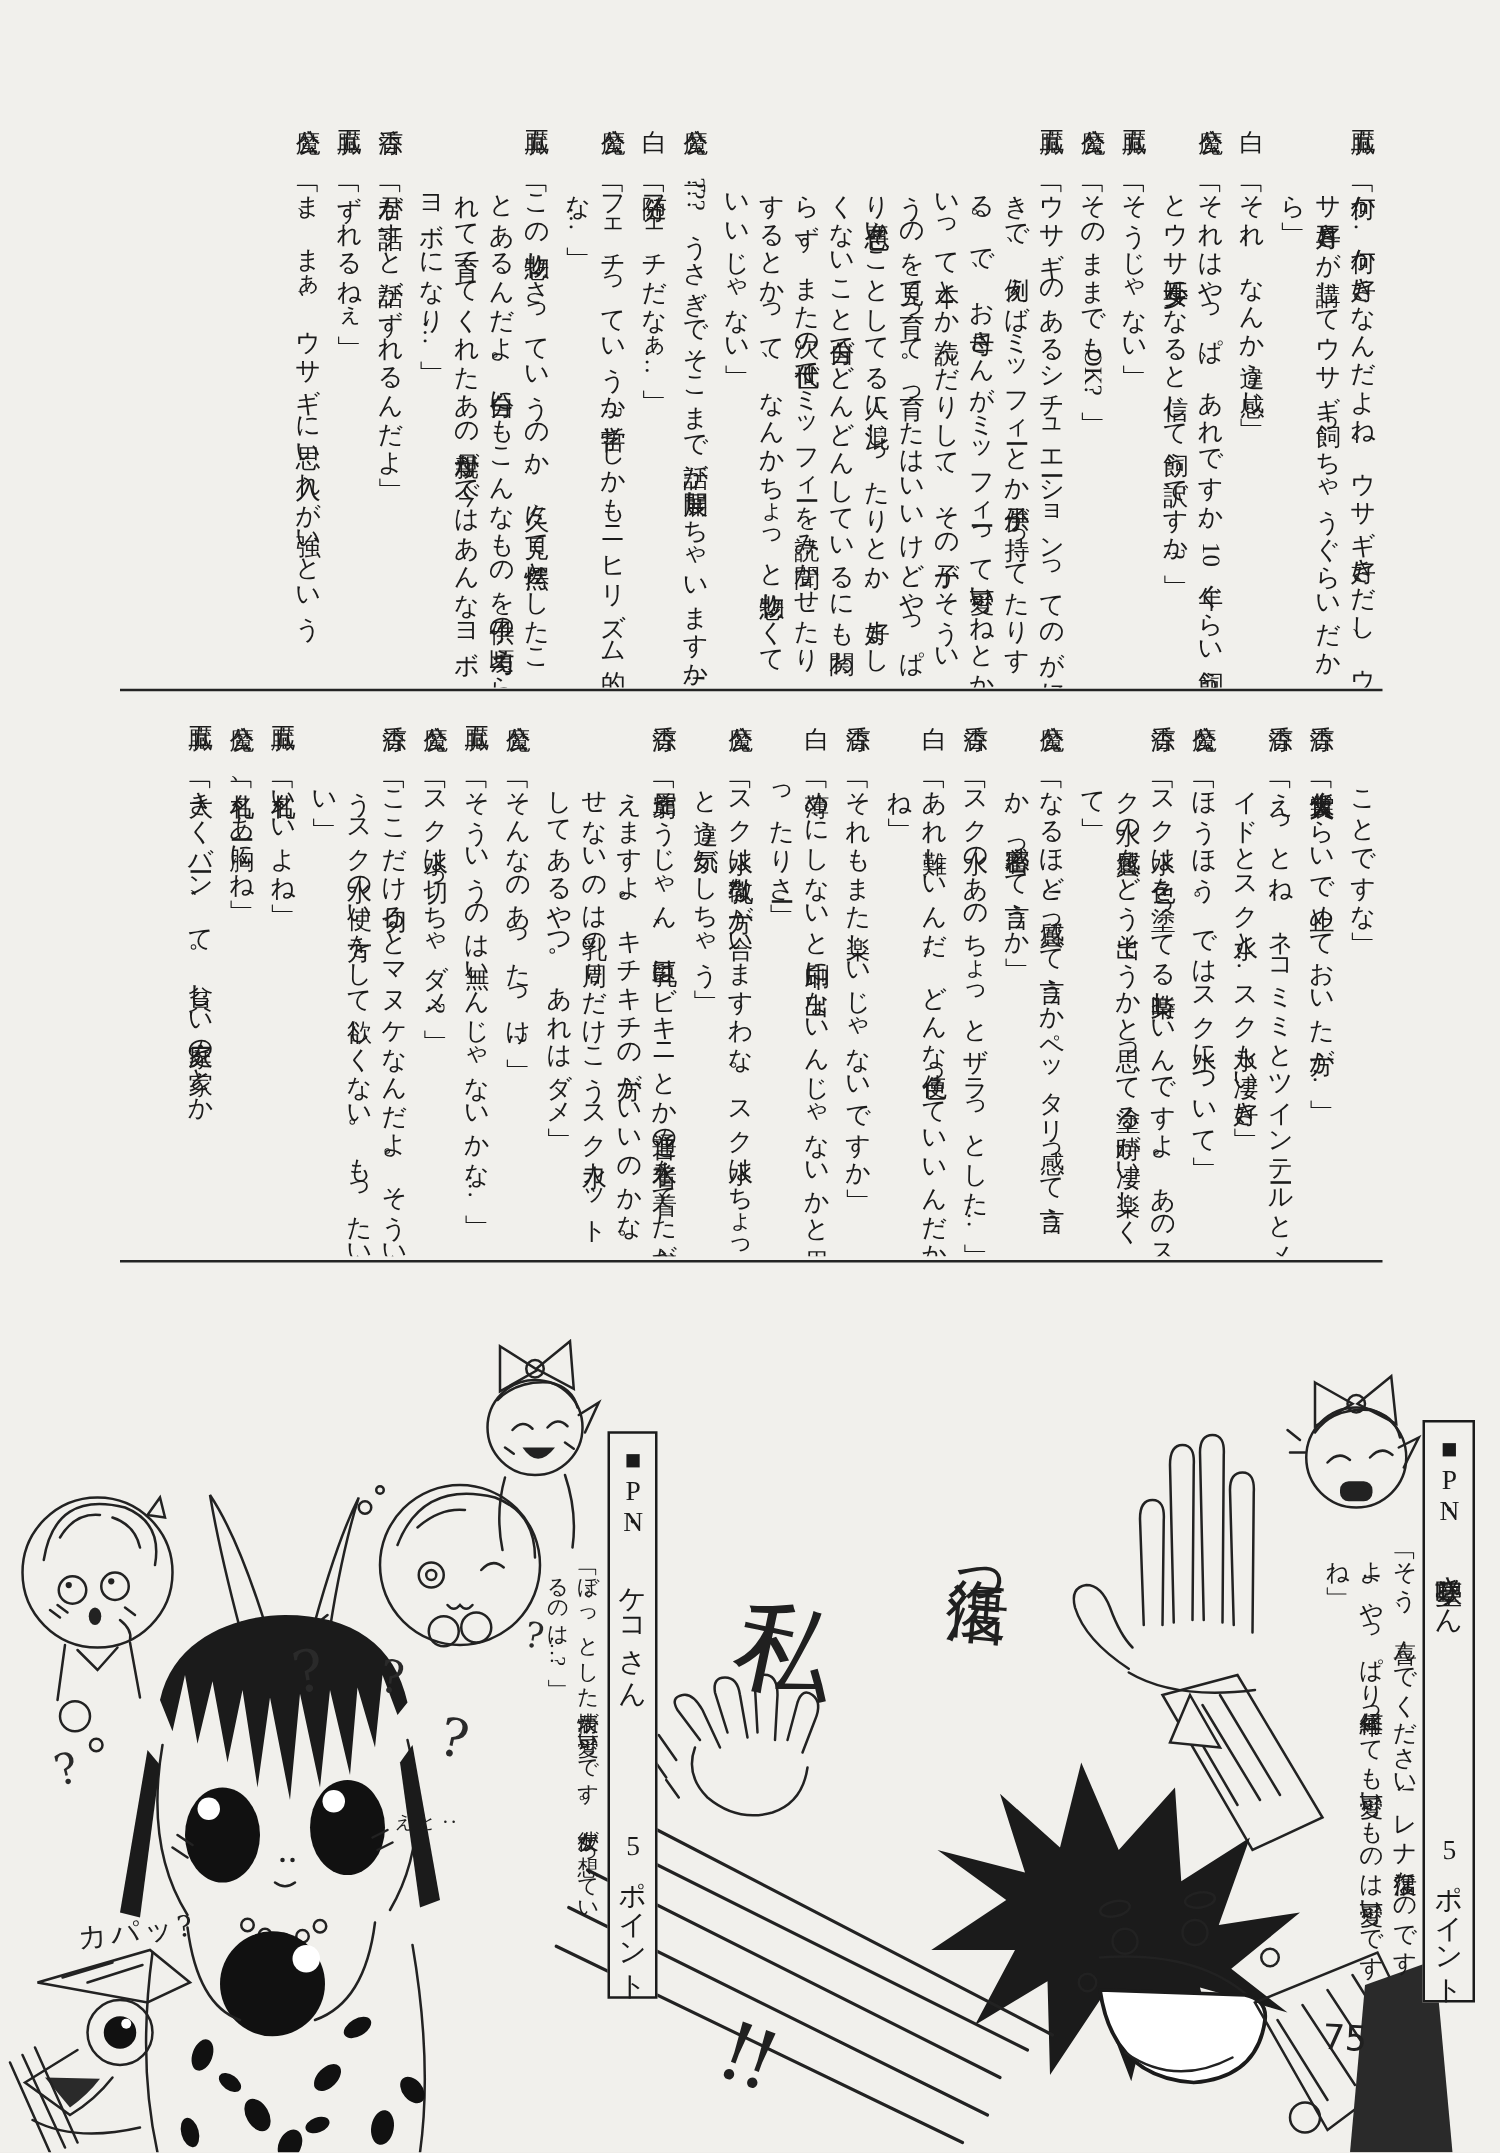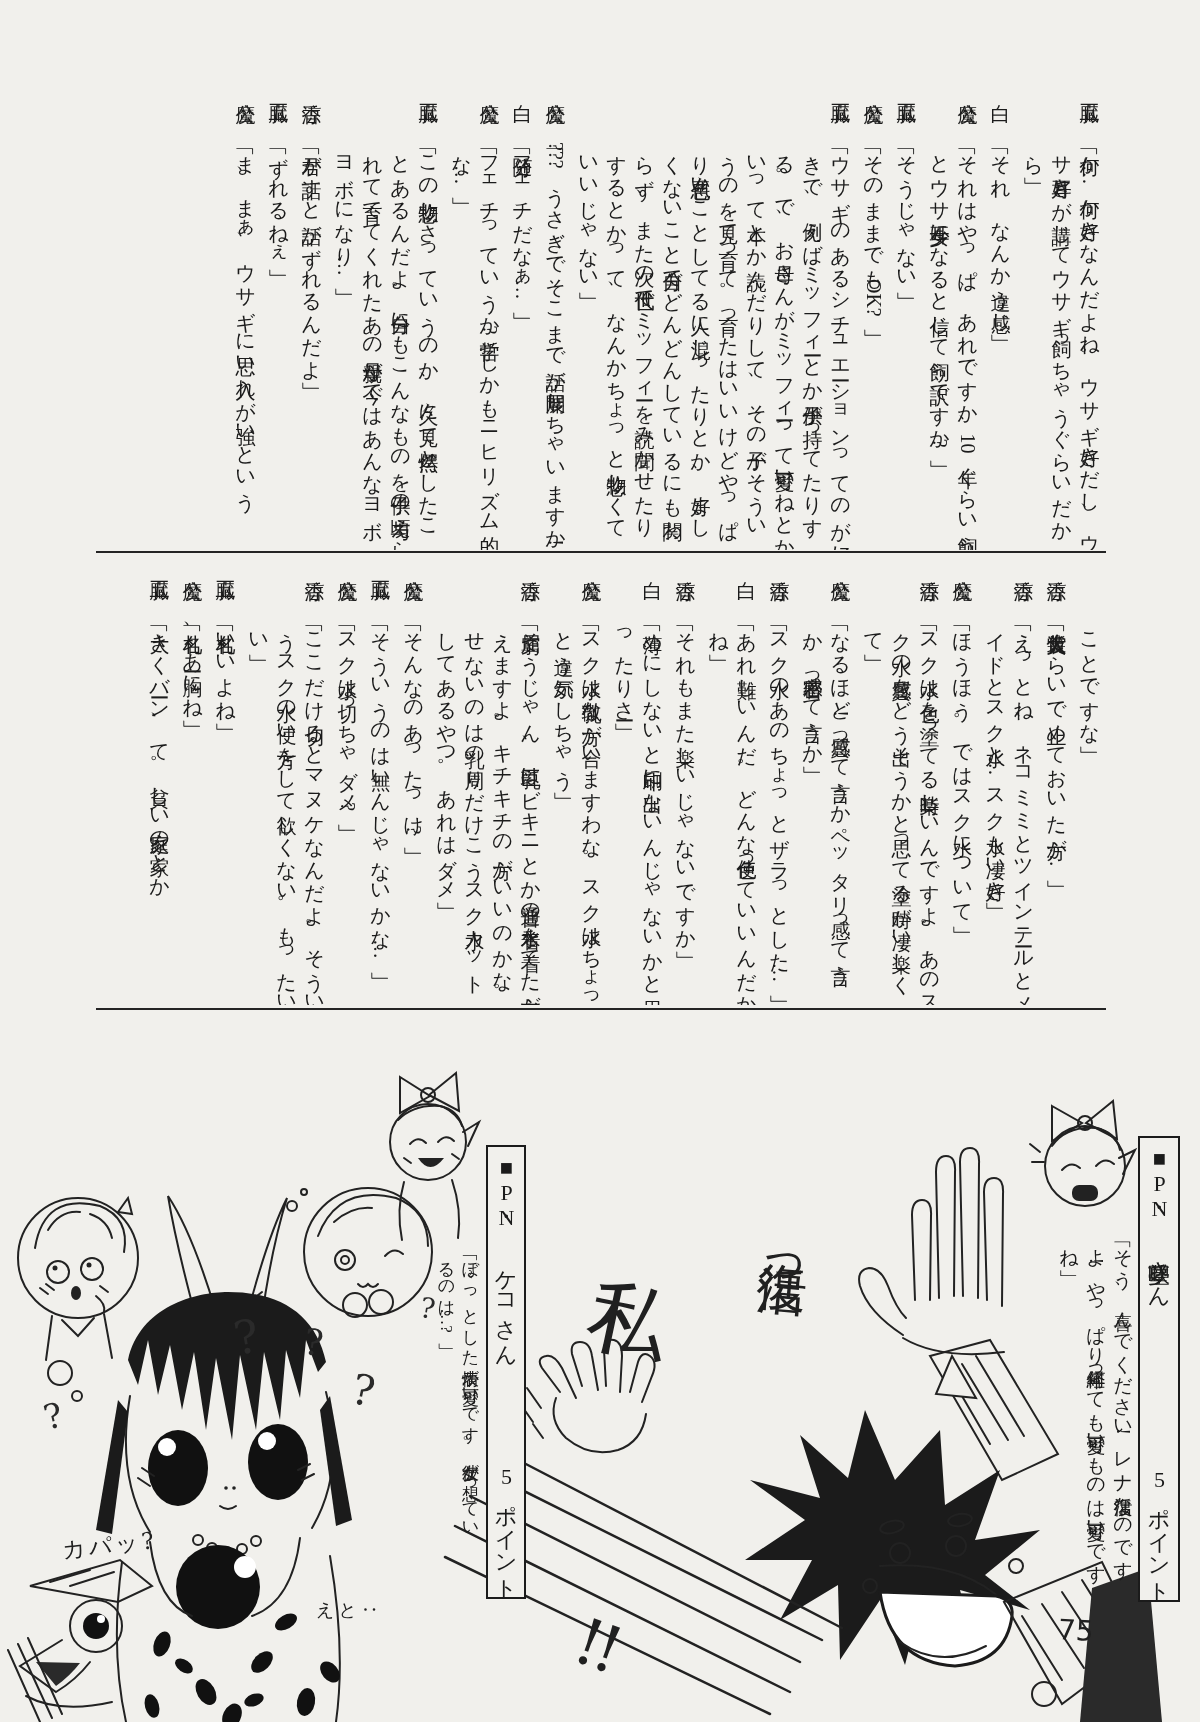--- a/index.html
+++ b/index.html
@@ -67,21 +67,21 @@
   .hand{
     position:absolute;
     font-family:"DejaVu Serif","Liberation Serif",serif;
     color:#202020;
     white-space:nowrap;
   }
   .hw-watashi{left:588px;top:1268px;font-size:80px;transform:rotate(12deg);font-weight:300;}
   .hw-fukkatsu{left:752px;top:1224px;font-size:50px;writing-mode:vertical-rl;transform:rotate(5deg);letter-spacing:4px;}
   .hw-excl{left:576px;top:1608px;font-size:64px;transform:rotate(20deg);letter-spacing:-6px;}
   .hw-kapa{left:62px;top:1530px;font-size:23px;transform:rotate(-6deg);letter-spacing:3px;}
-  .hw-eto{left:316px;top:1598px;font-size:18px;letter-spacing:4px;font-family:Liberation Mono, monospace;}
+  .hw-eto{left:316px;top:1449px;font-size:14px;letter-spacing:4px;font-family:Liberation Mono, monospace;}
   .hw-pagenum{left:1058px;top:1614px;font-size:28px;transform:rotate(3deg);font-family:"DejaVu Sans","Liberation Sans",sans-serif;}
   .qmark{position:absolute;font-family:"DejaVu Serif",serif;color:#2a2a2a;}
   .q1{left:234px;top:1310px;font-size:46px;transform:rotate(-10deg);}
   .q2{left:304px;top:1322px;font-size:36px;transform:rotate(8deg);}
   .q3{left:352px;top:1366px;font-size:42px;transform:rotate(12deg);}
   .q4{left:44px;top:1396px;font-size:34px;transform:rotate(-14deg);}
   .q5{left:420px;top:1292px;font-size:28px;transform:rotate(10deg);}
 </style>
 </head>
 <body>

